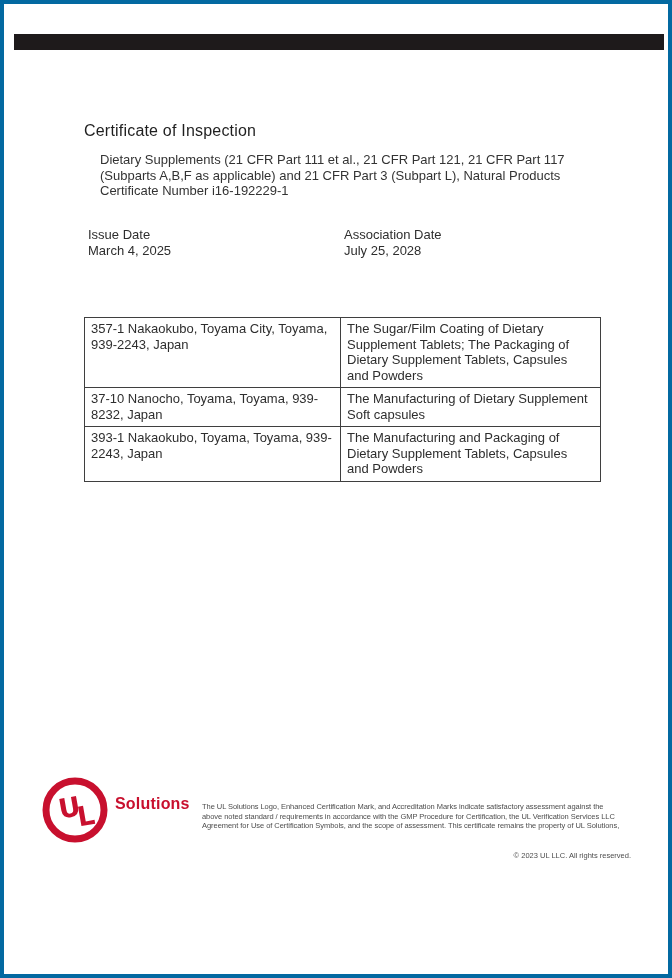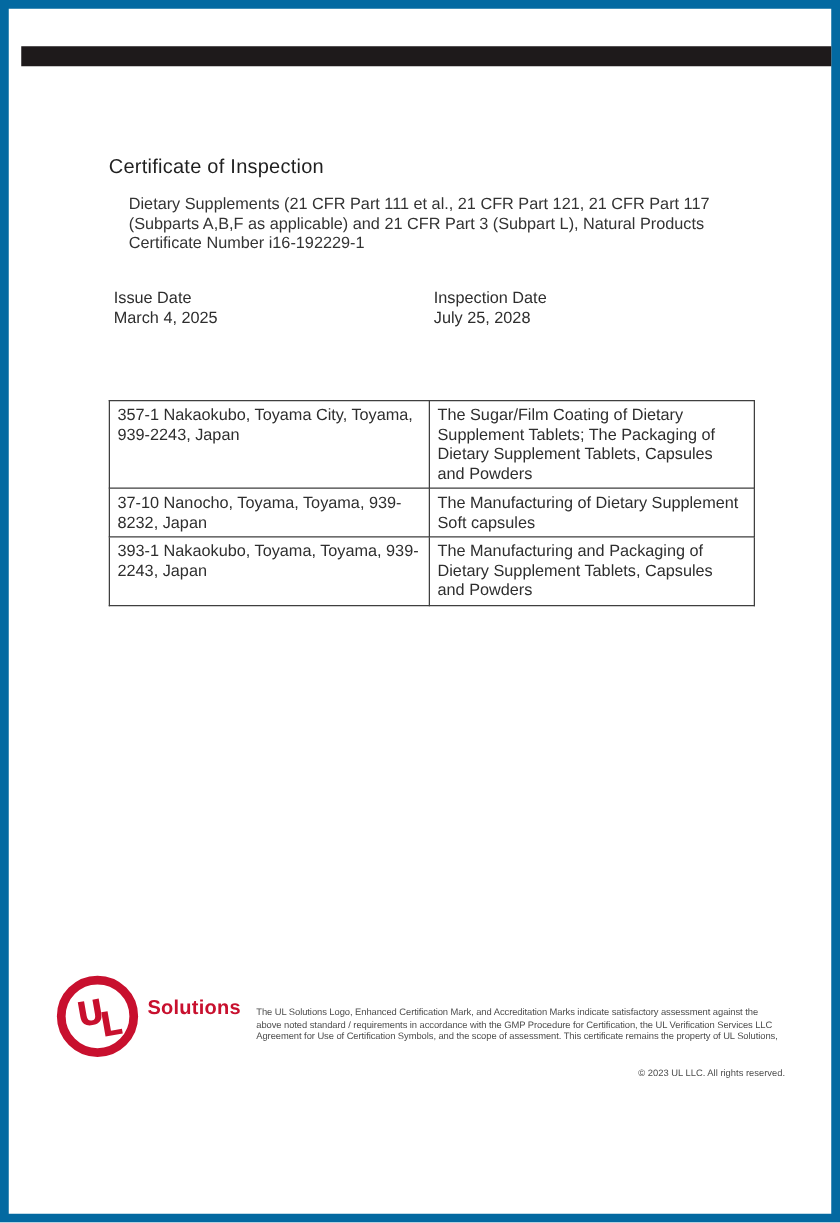--- a/index.html
+++ b/index.html
@@ -2,21 +2,21 @@
 <html><head>
 <meta charset="utf-8">
 <style>
   html,body{margin:0;padding:0;background:#e9e9e9;}
   .page{
     position:relative;
     width:672px;height:978px;
     margin:0;
     background:#ffffff;
     box-sizing:border-box;
-    border:7px solid #0369a1;
+    border:4px solid #0369a1;
     font-family:"Liberation Sans", sans-serif;
     overflow:hidden;
   }
   .top-bar{
     position:absolute;left:10px;top:30px;width:650px;height:16px;
     background:#1e1a1b;
   }
   .title{
     position:absolute;left:80px;top:118px;
     font-size:16px;color:#1f1f1f;font-weight:400;letter-spacing:.2px;
@@ -73,21 +73,21 @@
     <div>(Subparts A,B,F as applicable) and 21 CFR Part 3 (Subpart L), Natural Products</div>
     <div>Certificate Number i16-192229-1</div>
   </div>
 
   <div class="date-block date-issue">
     <div>Issue Date</div>
     <div>March 4, 2025</div>
   </div>
 
   <div class="date-block date-exp">
-    <div>Inspection Date</div>
+    <div>Association Date</div>
     <div>July 25, 2028</div>
   </div>
 
   <table class="sites">
     <colgroup>
         <col class="c1">
         <col class="c2">
       </colgroup>
     <tbody>
       <tr>

